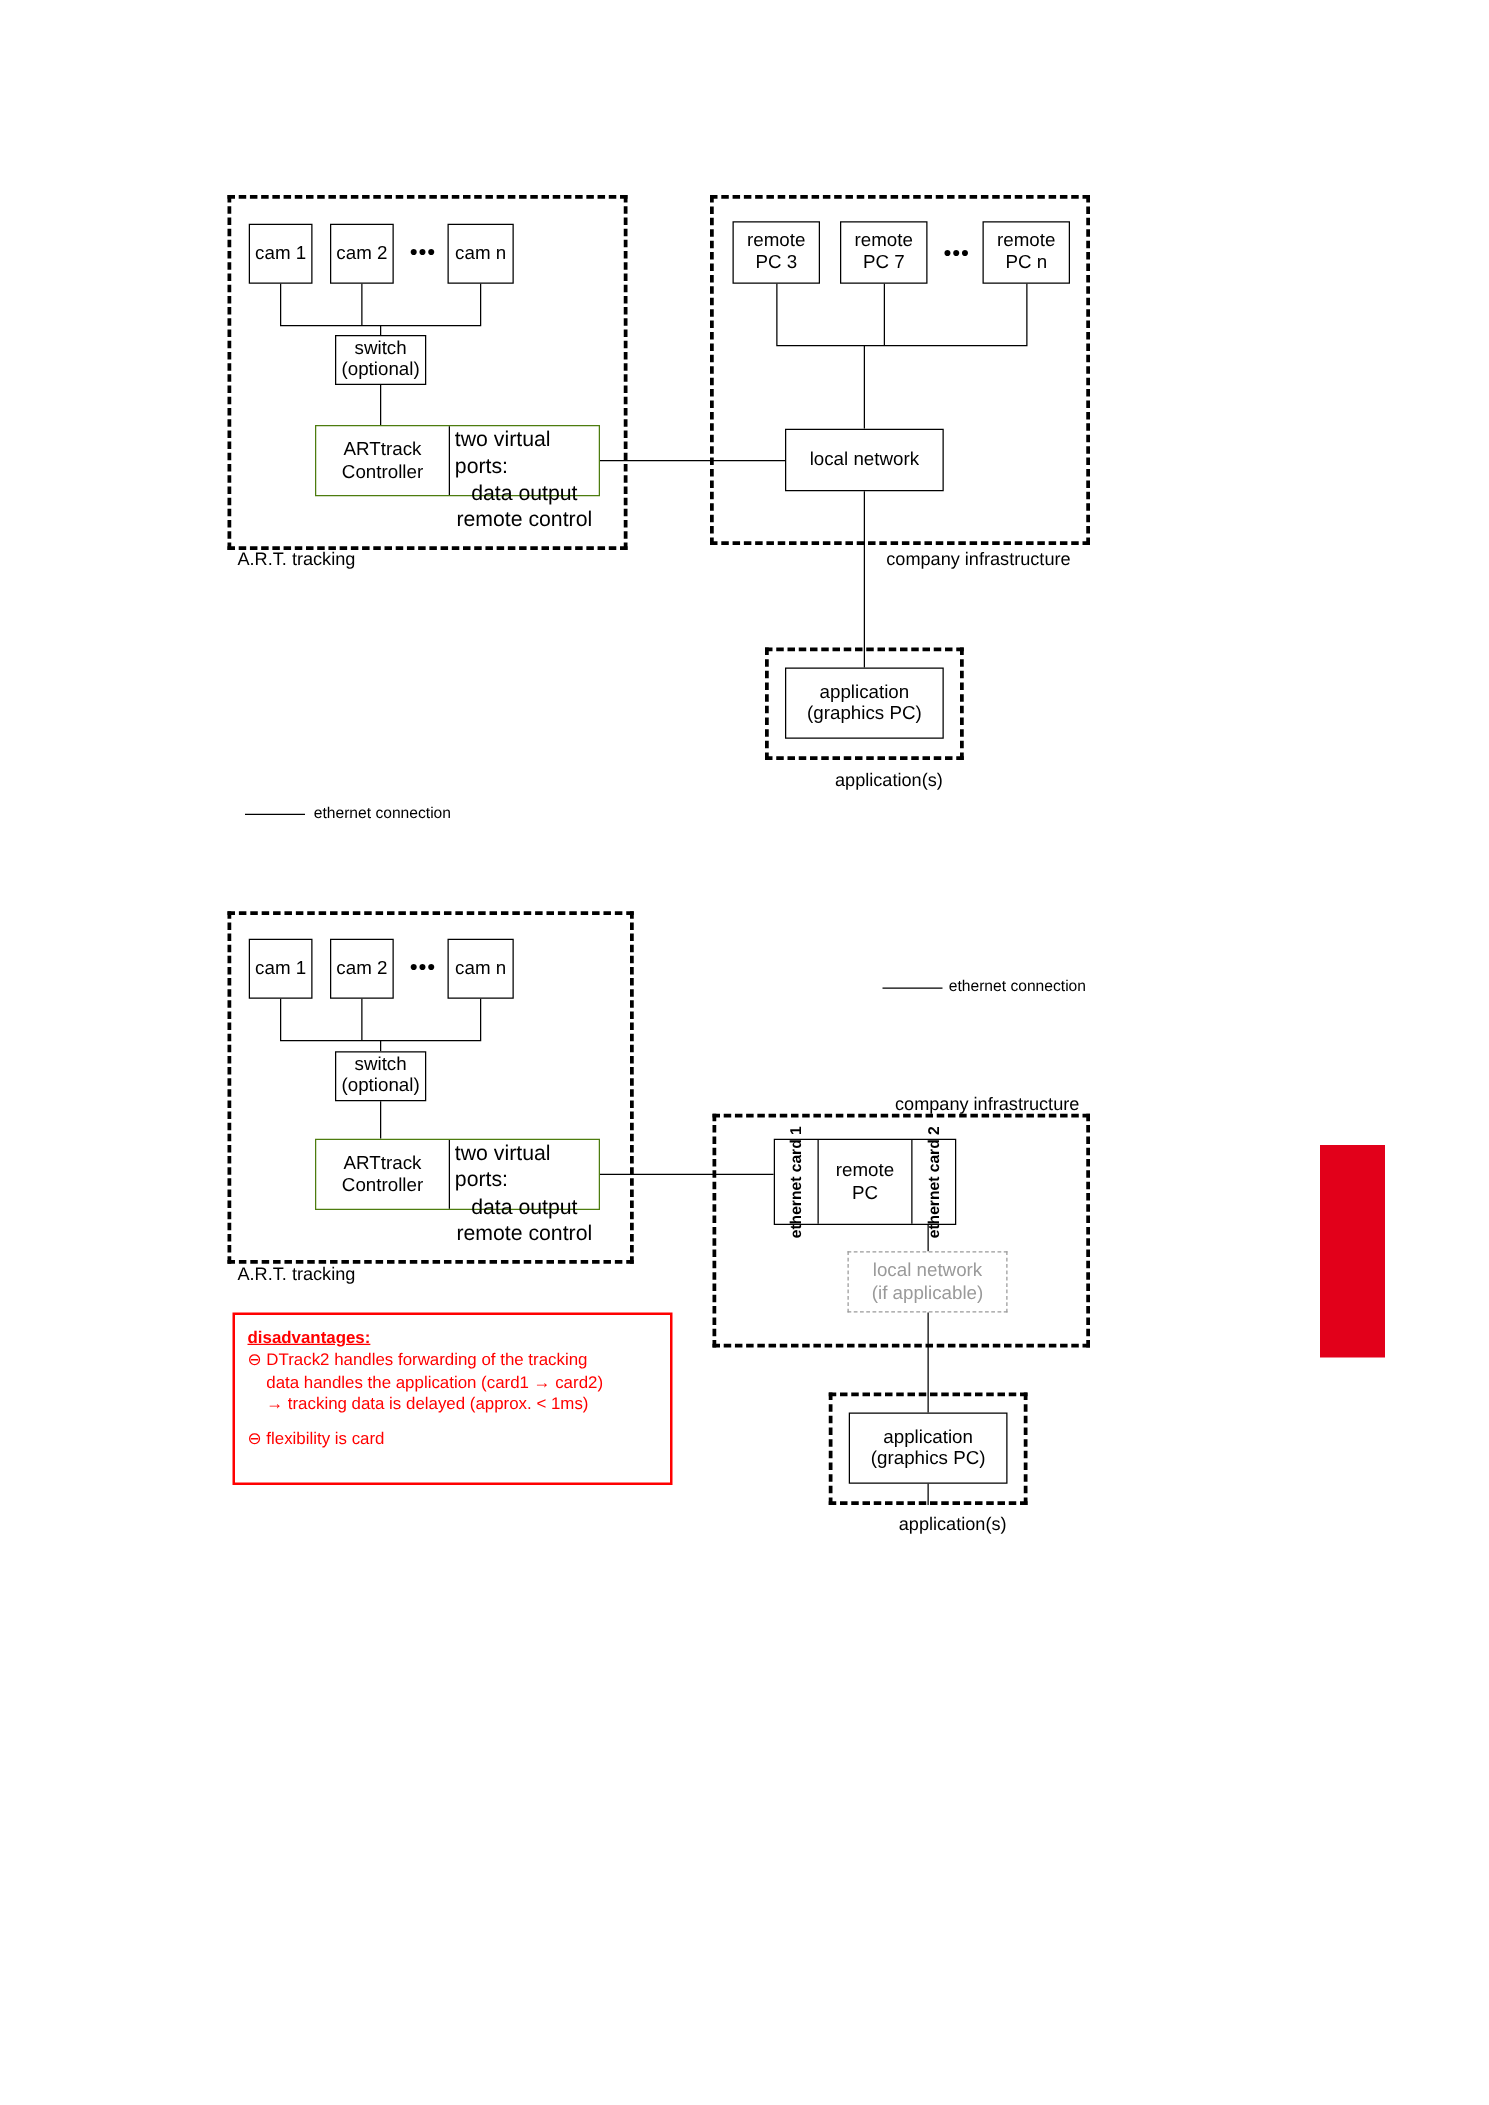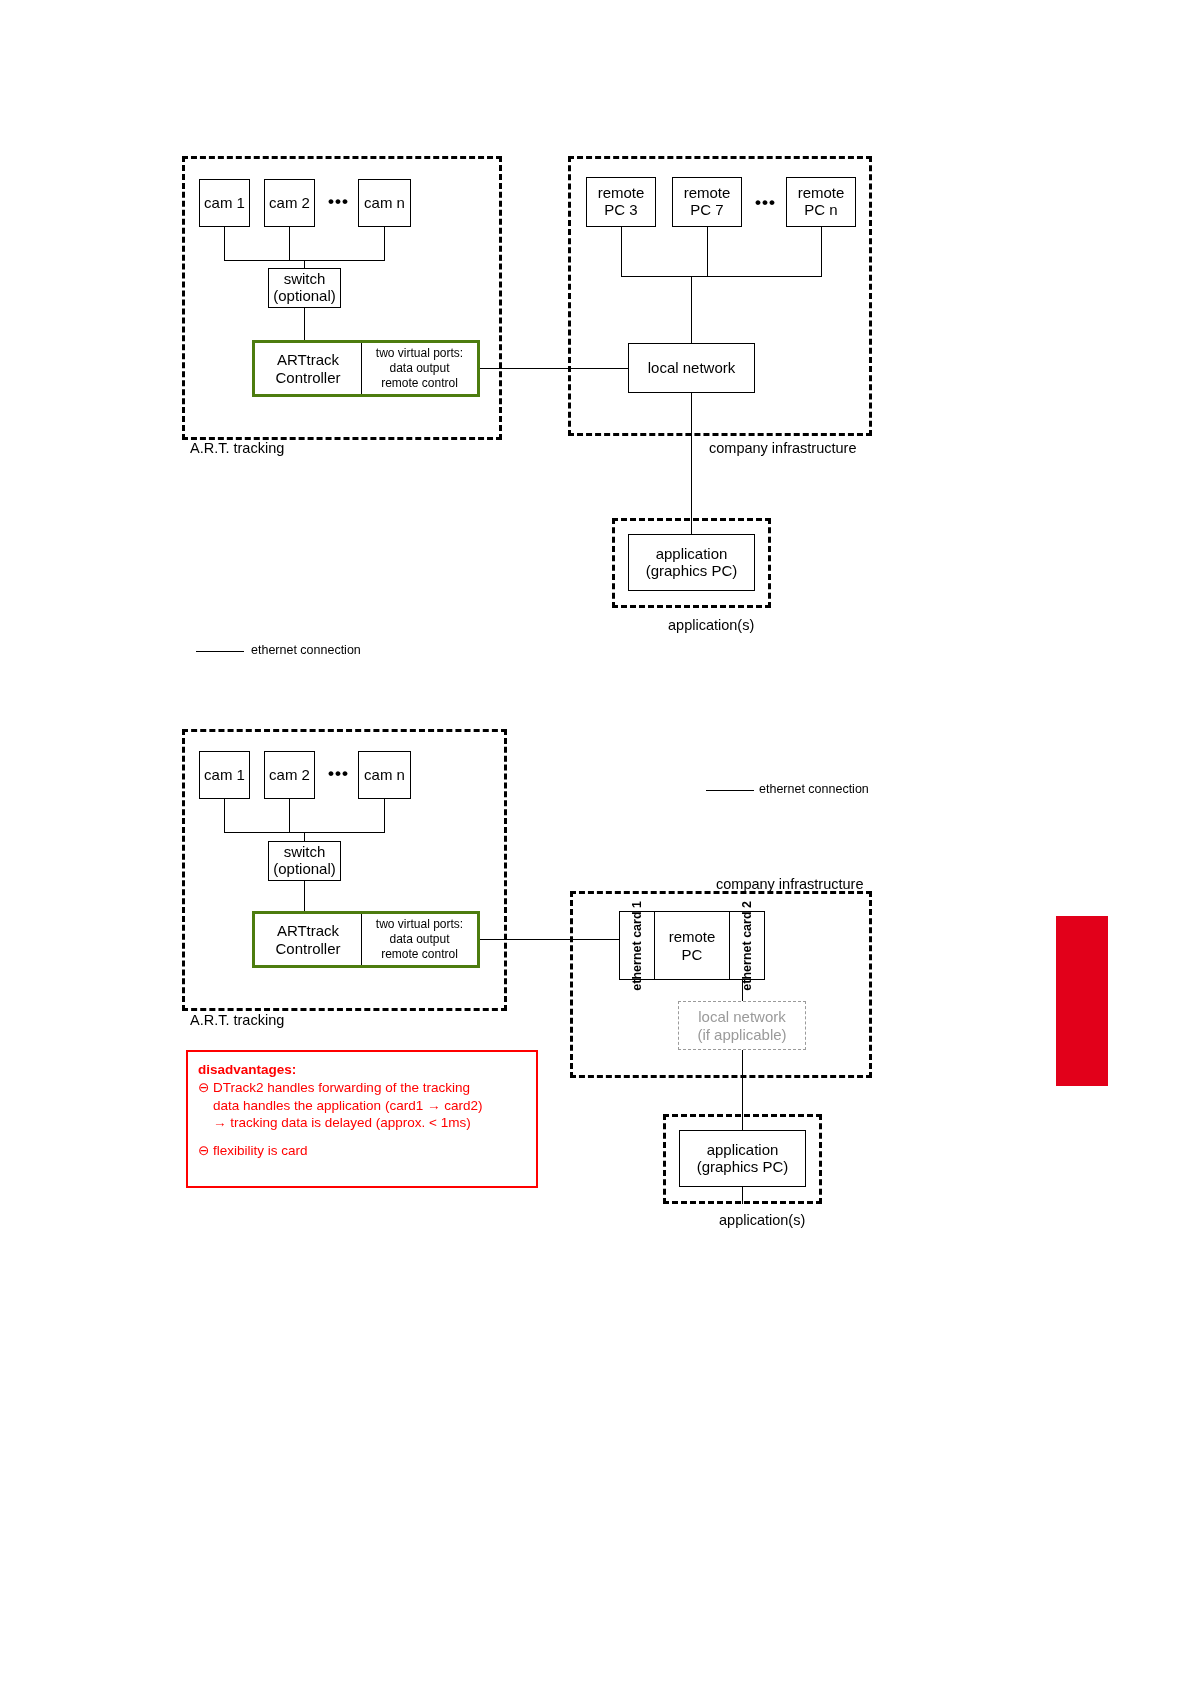--- a/index.html
+++ b/index.html
@@ -44,29 +44,29 @@
   .vline{position:absolute;background:#000;width:1px;}
 
   
   .lbl{position:absolute;font-size:14.5px;white-space:nowrap;}
   .lbl-sm{position:absolute;font-size:12.5px;white-space:nowrap;text-align:right;}
 
   
   .dots{position:absolute;font-size:17px;font-weight:bold;letter-spacing:1px;}
 
   
-  .ctrl{position:absolute;box-sizing:border-box;border:3px solid #4d7c0f;display:flex;background:#fff;}
+  .ctrl{position:absolute;box-sizing:border-box;border:1px solid #4d7c0f;display:flex;background:#fff;}
   .ctrl-left{
     flex:0 0 auto;display:flex;align-items:center;justify-content:center;
     text-align:center;font-size:15px;line-height:1.15;
   }
   .ctrl-div{width:1px;background:#000;}
   .ctrl-right{
-    flex:1 1 auto;display:flex;align-items:center;justify-content:center;
-    font-size:12px;line-height:1.25;padding:0 4px;
+    flex:1 1 auto;display:flex;align-items:flex-start;justify-content:center;
+    font-size:17px;line-height:1.25;padding:0 4px;
   }
   .ctrl-right .p1{text-align:left;}
   .ctrl-right .p2{text-align:center;}
 
   
   .pcbox{position:absolute;box-sizing:border-box;border:1px solid #000;display:flex;background:#fff;}
   .card{
     flex:0 0 auto;display:flex;align-items:center;justify-content:center;
   }
   .card span{
@@ -80,21 +80,21 @@
 
   
   .legend-line{position:absolute;height:1px;background:#000;}
 
   
   .redbox{
     position:absolute;box-sizing:border-box;
     border:2px solid #ff0000;background:#fff;color:#ff0000;
     font-size:13.5px;line-height:1.28;padding:9px 10px 8px 10px;
   }
-  .redbox .title{font-weight:bold;display:block;margin-bottom:1px;}
+  .redbox .title{font-weight:bold;text-decoration:underline;display:block;margin-bottom:1px;}
   .redbox .item{display:block;white-space:nowrap;}
   .redbox .indent{display:block;white-space:nowrap;padding-left:15px;}
   .redbox .gap{display:block;height:11px;}
 
   
   .pagemark{position:absolute;background:#e2001a;}
 </style>
 </head>
 <body>
 

